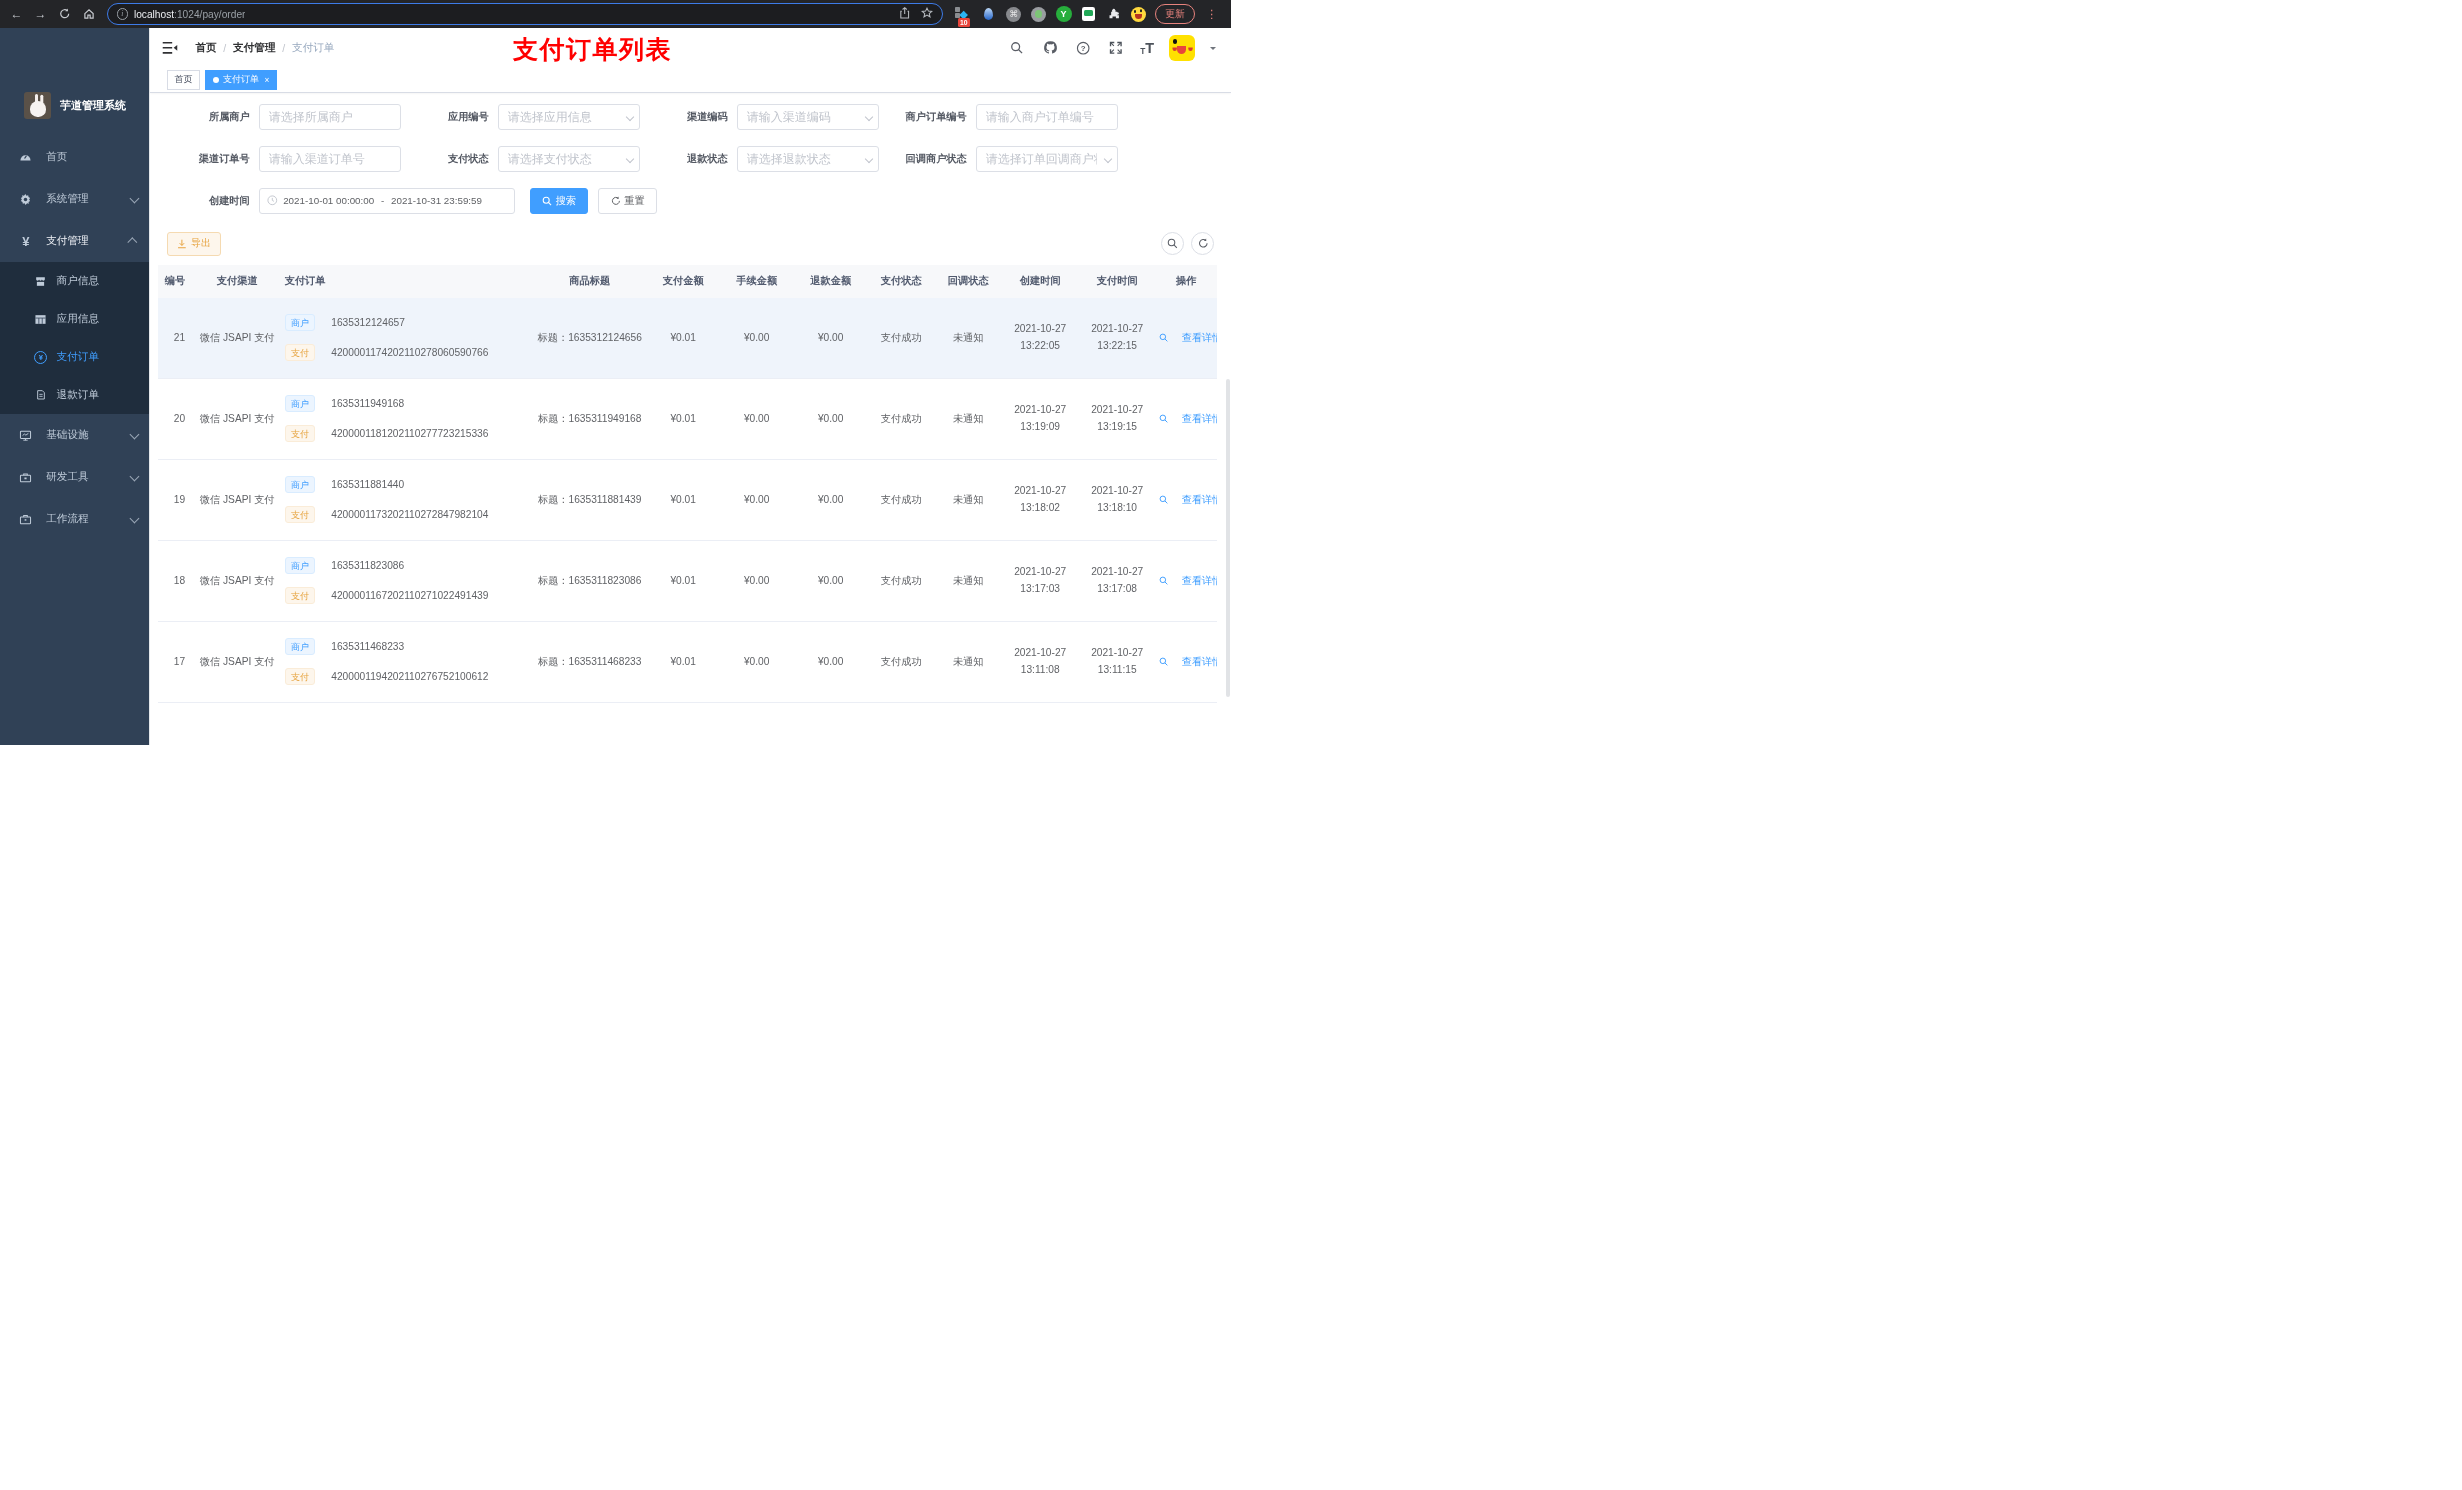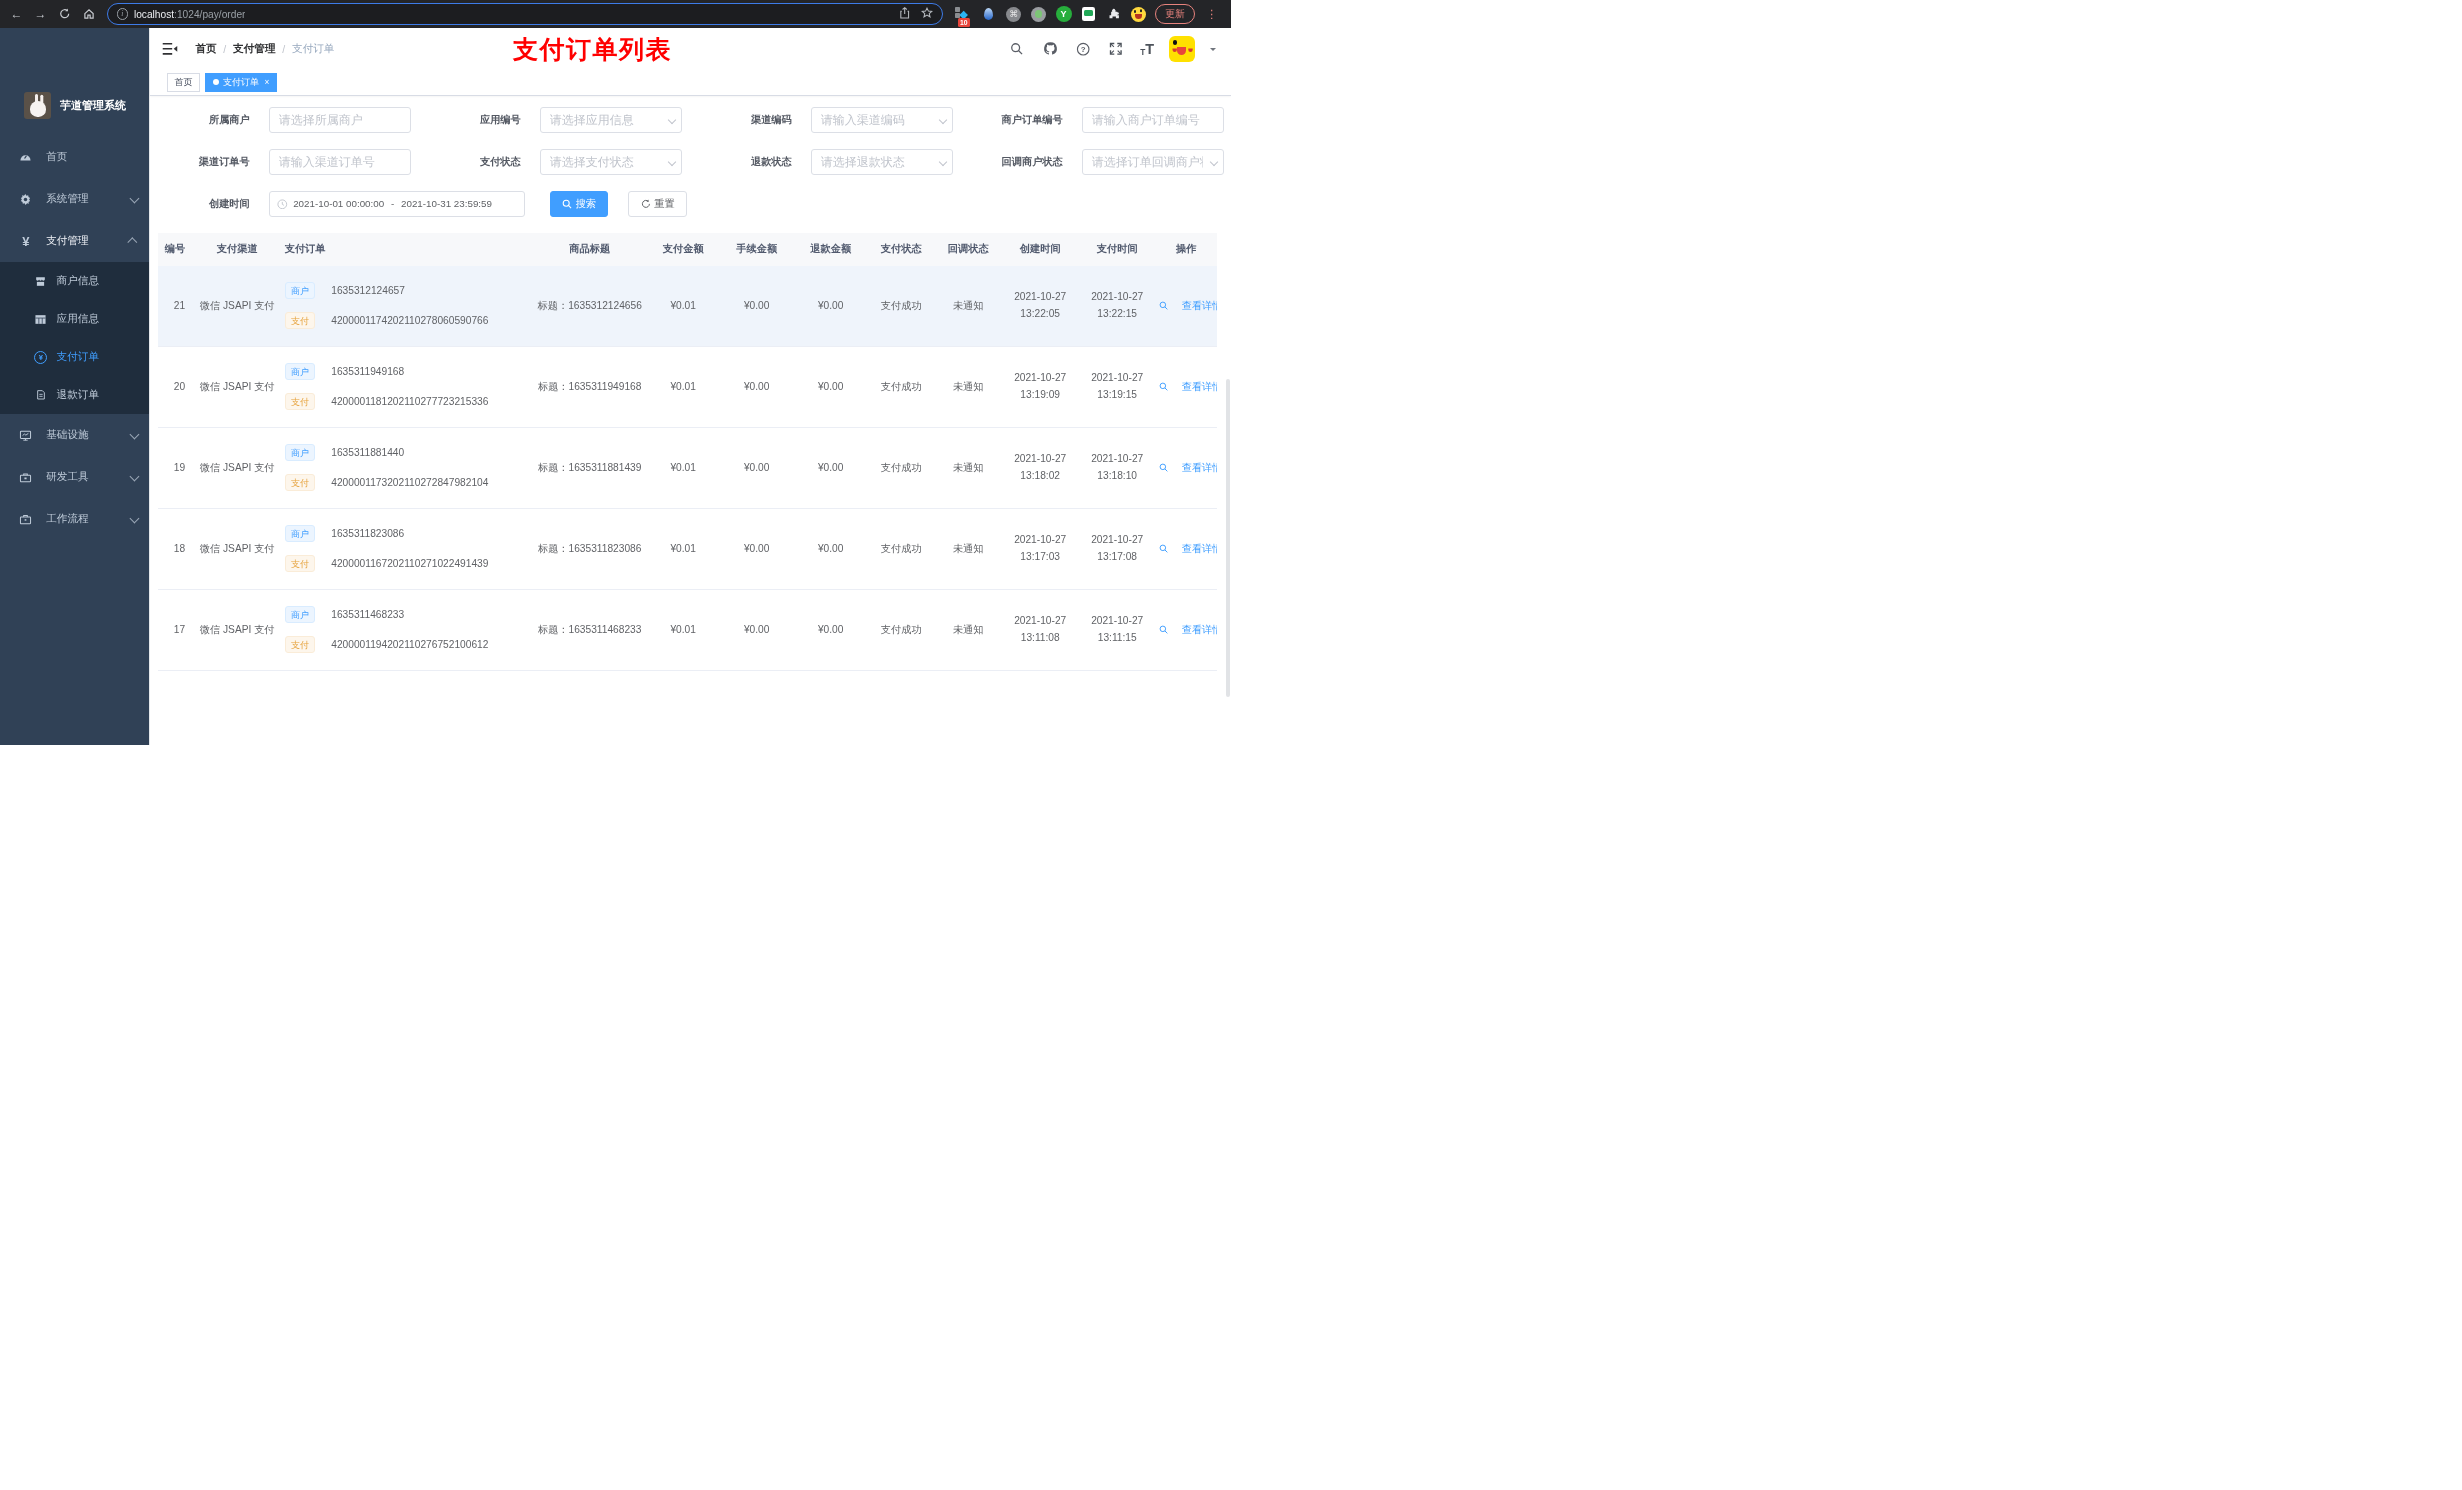--- a/index.html
+++ b/index.html
@@ -78,21 +78,21 @@
 
   .tags-bar{ height:27px; border-bottom:0.8px solid #d8dce5; box-shadow:0 0.8px 2.3px rgba(0,0,0,.06); display:flex; align-items:center; padding:0 16.7px; gap:4.5px; background:#fff; position:relative; z-index:2; }
   .tag-view{ height:19.7px; border:0.8px solid #d8dce5; background:#fff; color:#495060; font-size:9px; display:flex; align-items:center; padding:0 6.8px; cursor:pointer; }
   .tag-view.active{ background:#409eff; border-color:#409eff; color:#fff; }
   .tag-dot{ width:6px; height:6px; border-radius:50%; background:#fff; margin-right:4.5px; }
   .tag-close{ margin-left:5.3px; font-size:8.3px; line-height:1; }
 
   
   .content{ flex:1 1 auto; padding:10.6px 16.7px 0 16.7px; overflow:hidden; position:relative; }
   .f-row{ display:flex; margin-bottom:16px; }
-  .f-item{ display:flex; align-items:center; margin-right:27px;gap:10px; }
+  .f-item{ display:flex; align-items:center; margin-right:5px; }
   .f-label{ width:83px; text-align:right; margin-right:9px; color:#545963; font-weight:700; font-size:10.2px; flex:0 0 auto; white-space:nowrap; }
   .ctl{ position:relative; width:142px; height:26px; }
   .ctl input{ width:100%; height:100%; border:0.8px solid #dcdfe6; border-radius:3px; padding:0 9px; font-size:12px; color:#606266; outline:none; font-family:inherit; background:#fff; }
   .ctl input::placeholder{ color:#c0c4cc; }
   .ctl.has-arrow input{ padding-right:19.7px; }
   .ctl-arrow{ position:absolute; right:6.8px; top:9.8px; width:6px; height:6px; border-right:1.1px solid #c0c4cc; border-bottom:1.1px solid #c0c4cc; transform:rotate(45deg); pointer-events:none; }
   .date-range{ width:256px; height:26px; border:0.8px solid #dcdfe6; border-radius:3px; display:flex; align-items:center; padding:0 7.6px; font-size:9.8px; color:#606266; gap:5.3px; cursor:text; }
   .date-sep{ color:#606266; padding:0 1.5px; }
   .btn{ height:26px; border-radius:3px; font-size:10.2px; display:inline-flex; align-items:center; justify-content:center; gap:3.8px; cursor:pointer; border:0.8px solid #dcdfe6; background:#fff; color:#606266; padding:0 11.4px; font-family:inherit; }
   .btn-primary{ background:#409eff; border-color:#409eff; color:#fff; margin-left:15px; }
@@ -423,20 +423,43 @@
           <button class="btn btn-reset">
             <svg width="9.8" height="9.8" viewBox="0 0 14 14">
                 <path d="M12 7a5 5 0 1 1-1.5-3.6" fill="none" stroke="#606266" stroke-width="1.4"></path>
                 <path d="M10.8 0.8v3h-3z" fill="#606266"></path>
               </svg>
             <span>重置</span>
           </button>
         </div>
       </div>
 
+      <div class="toolbar-row">
+        <button class="btn btn-export">
+          <svg width="9.8" height="9.8" viewBox="0 0 14 14">
+              <path d="M7 1v8M3.8 6 7 9.2 10.2 6" fill="none" stroke="#e6a23c" stroke-width="1.4"></path>
+              <path d="M1.5 12.5h11" stroke="#e6a23c" stroke-width="1.4"></path>
+            </svg>
+          <span>导出</span>
+        </button>
+        <span class="mini-btns">
+          <span class="mini-circle">
+            <svg width="10.6" height="10.6" viewBox="0 0 14 14">
+                <circle cx="6" cy="6" r="4.3" fill="none" stroke="#5a5e66" stroke-width="1.4"></circle>
+                <path d="M9.2 9.2 13 13" stroke="#5a5e66" stroke-width="1.4"></path>
+              </svg>
+          </span>
+          <span class="mini-circle">
+            <svg width="10.6" height="10.6" viewBox="0 0 14 14">
+                <path d="M12 7a5 5 0 1 1-1.5-3.6" fill="none" stroke="#5a5e66" stroke-width="1.4"></path>
+                <path d="M10.8 0.8v3h-3z" fill="#5a5e66"></path>
+              </svg>
+          </span>
+        </span>
+      </div>
 
       <div class="table">
         <div class="t-head">
           <span class="tc c-id">编号</span>
           <span class="tc c-channel">支付渠道</span>
           <span class="tc c-order">支付订单</span>
           <span class="tc c-title">商品标题</span>
           <span class="tc c-amt">支付金额</span>
           <span class="tc c-fee">手续金额</span>
           <span class="tc c-refund">退款金额</span>

